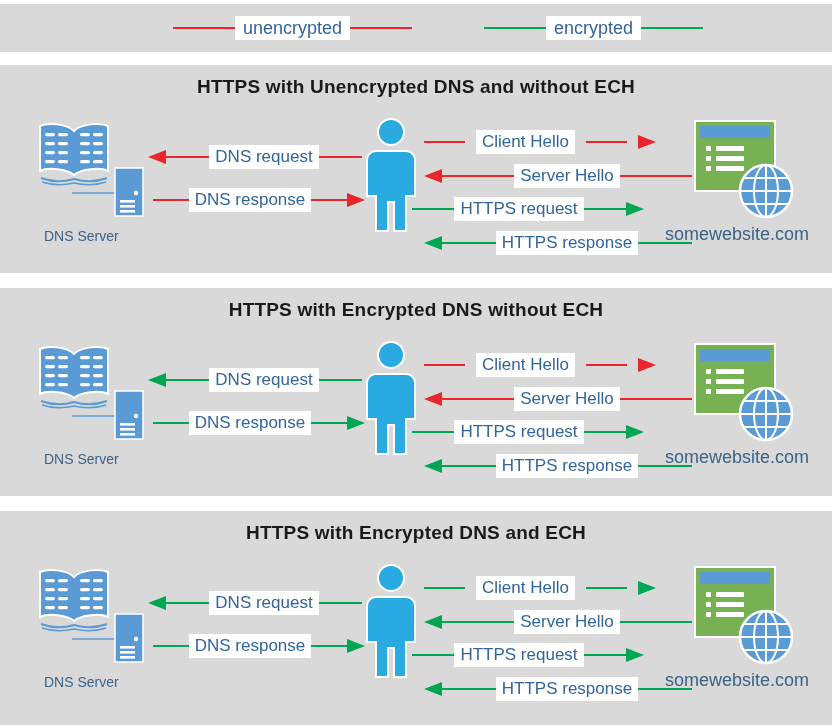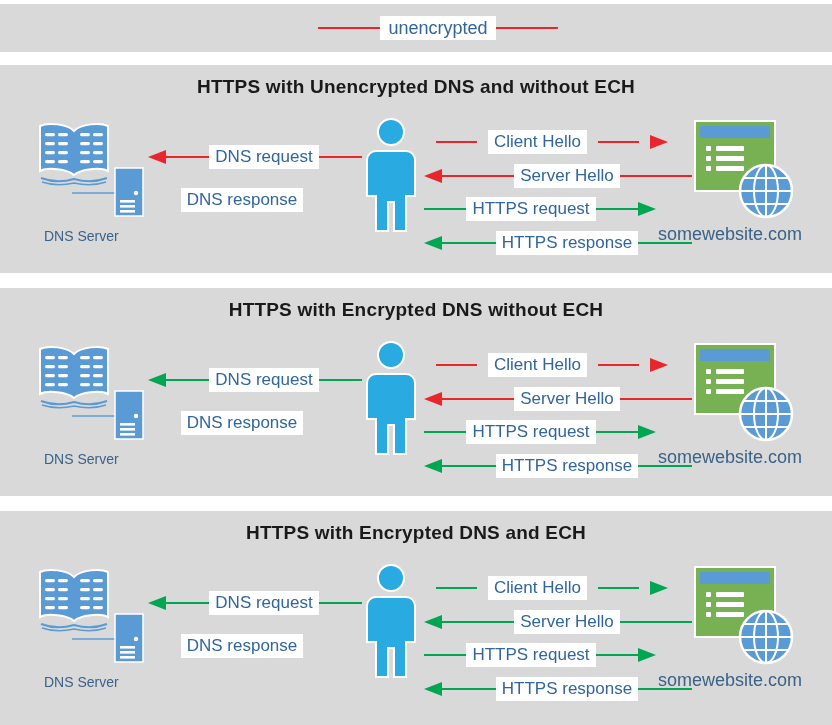--- a/index.html
+++ b/index.html
@@ -30,49 +30,54 @@
   
   .arrow { position:absolute; height:24px; display:flex; align-items:center; }
   .arrow .line { flex:1 1 auto; height:2px; background:currentColor; }
   .arrow .head { flex:0 0 18px; height:14px; background:currentColor; }
   .head-left  { clip-path:polygon(100% 0, 0 50%, 100% 100%); }
   .head-right { clip-path:polygon(0 0, 100% 50%, 0 100%); }
   .arrow-label {
     background:#ffffff; color:#31659c; font-size:17px; padding:2px 6px;
     white-space:nowrap; line-height:1.15;
   }
-  .a-client   { top:65px;  left:436px; width:232px;gap:11px; }
+  .a-client   { top:65px;  left:424px; width:232px;gap:11px; }
   .a-dnsreq   { top:80px;  left:148px; width:214px; }
   .a-server   { top:99px;  left:424px; width:268px; }
-  .a-dnsresp  { top:123px; left:136px; width:212px;flex-direction:column; }
-  .a-httpreq  { top:132px; left:424px; width:232px;justify-content:flex-end; }
+  .a-dnsresp  { top:123px; left:153px; width:212px; }
+  .a-httpreq  { top:132px; left:412px; width:232px;justify-content:flex-end; }
   .a-httpresp { top:166px; left:424px; width:268px; }
   
   .dns-book      { position:absolute; left:36px;  top:56px; }
   .dns-connector { position:absolute; left:72px;  top:127px; width:48px; height:2px; background:#7badd8; }
   .dns-tower     { position:absolute; left:114px; top:102px; }
   .dns-label {
     position:absolute; left:44px; top:163px; font-size:14px; color:#3b6287;
   }
   
   .person-svg { position:absolute; left:362px; top:53px; }
   
   .site-svg { position:absolute; left:694px; top:55px; }
   .site-label {
-    position:absolute; left:658px; top:159px; width:158px; 
+    position:absolute; left:658px; top:159px; width:158px; text-align:center;
     font-size:18px; color:#3b6287;
   }
 </style>
 </head>
 <body>
 
 <div class="legend-bar">
   <div class="legend-item" style="color: rgb(232, 38, 43);">
     <span class="seg"></span>
     <span class="legend-label">unencrypted</span>
+    <span class="seg"></span>
+  </div>
+  <div class="legend-item" style="color: rgb(0, 166, 81);">
+    <span class="seg"></span>
+    <span class="legend-label">encrypted</span>
     <span class="seg"></span>
   </div>
 </div>
 
 <div id="panels">
   <section class="panel">
     <h2 class="panel-title">HTTPS with Unencrypted DNS and without ECH</h2>
 
     <svg class="dns-book" width="76" height="66" viewBox="0 0 76 66">
       <path fill="#5b9bd5" stroke="#ffffff" stroke-width="2" d="M38 10 C31 3 12 1 4 5 V50 C12 46 31 48 38 54 C45 48 64 46 72 50 V5 C64 1 45 3 38 10 Z"></path>

